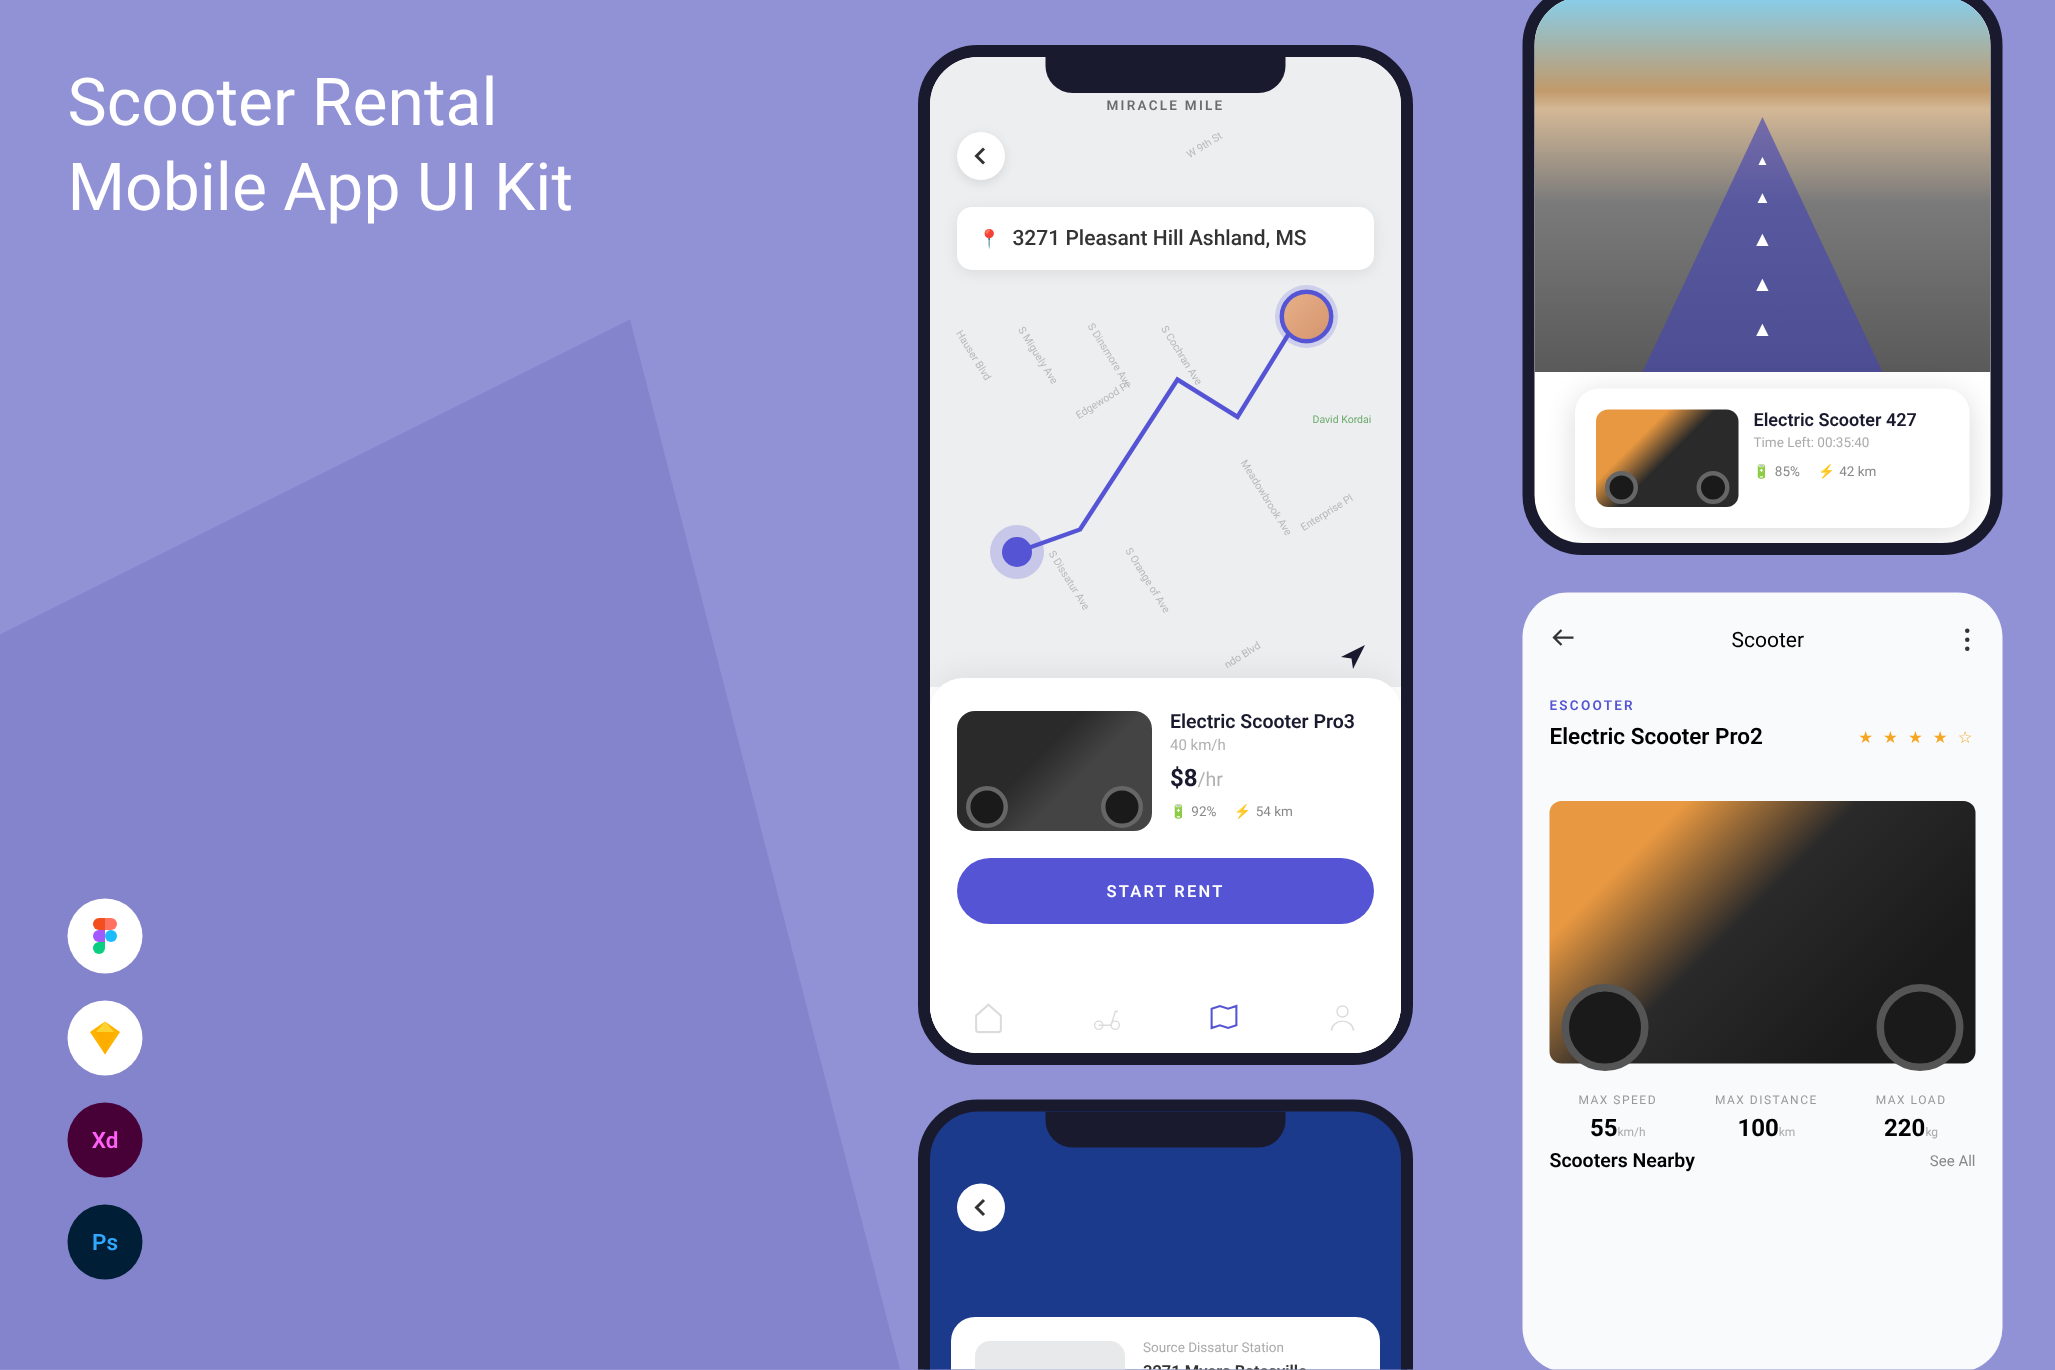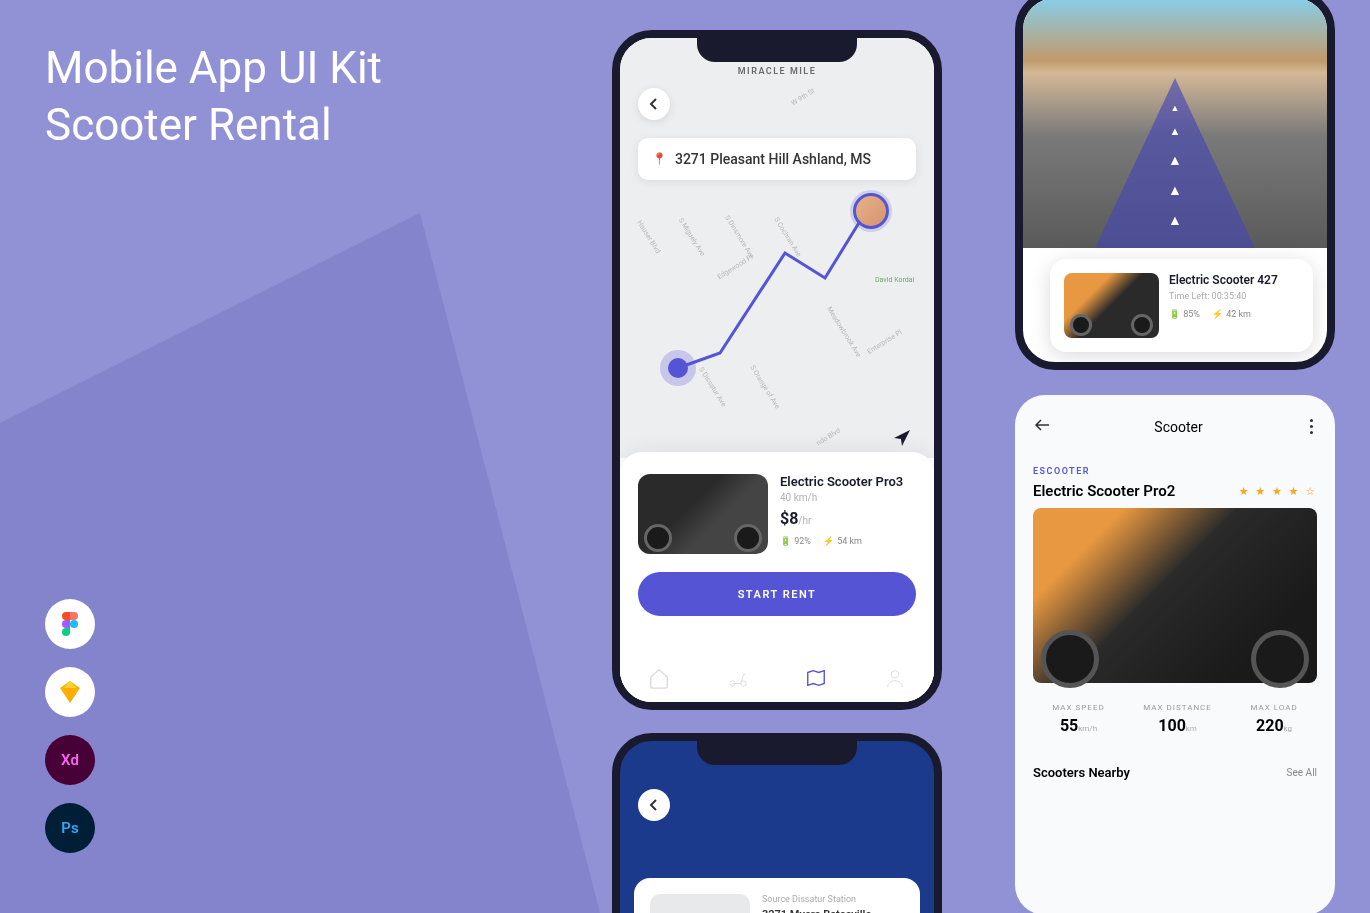--- a/index.html
+++ b/index.html
@@ -24,21 +24,21 @@
 .sheet { position: absolute; bottom: 0; left: 0; right: 0; height: 250px; background: #fff; border-radius: 22px 22px 0 0; padding: 22px 18px 12px; box-shadow: 0 -4px 20px rgba(0,0,0,0.06); }
 .card-row { display: flex; gap: 12px; margin-bottom: 18px; }
 .scooter-img { width: 130px; height: 80px; border-radius: 12px; background: linear-gradient(135deg, #2a2a2a 40%, #444 60%); position: relative; }
 .wheel { position: absolute; bottom: 2px; width: 28px; height: 28px; border-radius: 50%; background: #1a1a1a; border: 3px solid #666; }
 .wheel.front { right: 6px; }
 .wheel.back { left: 6px; }
 .card-info { flex: 1; }
 .scooter-name { font-size: 13px; font-weight: 600; color: #1a1a2e; margin-bottom: 3px; }
 .speed { font-size: 10px; color: #b0b0b0; margin-bottom: 6px; }
 .price { font-size: 16px; font-weight: 700; color: #1a1a2e; }
-.price .unit { font-size: 10px; color: #b0b0b0; font-weight: 400; }
+.price .unit { font-size: 13px; color: #b0b0b0; font-weight: 400; }
 .badges { display: flex; gap: 12px; margin-top: 8px; }
 .badge { font-size: 9px; color: #888; display: flex; align-items: center; gap: 3px; }
 .badge .icn { color: #f5a623; }
 .start-btn { width: 100%; height: 44px; background: #5454d4; border: none; border-radius: 22px; color: #fff; font-size: 11px; font-weight: 600; letter-spacing: 1.5px; cursor: pointer; }
 .bottom-nav { position: absolute; bottom: 0; left: 0; right: 0; height: 48px; display: flex; align-items: center; justify-content: space-around; background: #fff; }
 .nav-icon { width: 22px; height: 22px; opacity: 0.35; }
 .nav-icon.active { opacity: 1; }
 
 .phone2 { position: absolute; top: -10px; right: 35px; width: 320px; height: 380px; background: #fff; border: 8px solid #1a1a2e; border-radius: 40px; overflow: hidden; }
 .road-view { width: 100%; height: 250px; background: linear-gradient(180deg, #87ceeb 0%, #c19a6b 25%, #d4b896 30%, #7a7a7a 55%, #5a5a5a 100%); position: relative; }
@@ -49,28 +49,28 @@
 .nav-info { flex: 1; }
 .nav-title { font-size: 12px; font-weight: 600; color: #1a1a2e; margin-bottom: 4px; }
 .time-left { font-size: 9px; color: #aaa; margin-bottom: 8px; }
 
 .phone3 { position: absolute; top: 395px; right: 35px; width: 320px; height: 520px; background: #f9fafc; border-radius: 30px; padding: 20px 18px; overflow: hidden; }
 .p3-header { display: flex; align-items: center; justify-content: space-between; margin-bottom: 28px; }
 .p3-title { font-size: 14px; font-weight: 400; }
 .more-dots { display: flex; flex-direction: column; gap: 3px; padding: 4px; }
 .more-dots span { width: 3px; height: 3px; background: #333; border-radius: 50%; }
 .category { font-size: 9px; color: #5454d4; font-weight: 600; letter-spacing: 1.5px; margin-bottom: 6px; }
-.p3-name-row { display: flex; justify-content: space-between; align-items: center; margin-bottom: 8px; }
+.p3-name-row { display: flex; justify-content: space-between; align-items: center; margin-bottom: 34px; }
 .p3-name { font-size: 15px; font-weight: 600; }
 .stars { color: #f5a623; font-size: 11px; letter-spacing: 2px; }
 .big-scooter { width: 100%; height: 175px; background: linear-gradient(135deg, #e89840 20%, #2a2a2a 45%, #1a1a1a 80%); border-radius: 8px; position: relative; margin-bottom: 20px; }
 .big-wheel { position: absolute; bottom: -5px; width: 58px; height: 58px; border-radius: 50%; background: #1a1a1a; border: 5px solid #555; }
 .big-wheel.f { right: 8px; }
 .big-wheel.b { left: 8px; }
-.specs { display: flex; justify-content: space-around; margin-bottom: 30px; align-items: flex-end; }
+.specs { display: flex; justify-content: space-around; margin-bottom: 6px; align-items: flex-end; }
 .spec { text-align: center; }
 .spec-label { font-size: 8px; color: #999; letter-spacing: 1px; margin-bottom: 4px; }
 .spec-val { font-size: 16px; font-weight: 700; }
 .spec-unit { font-size: 8px; color: #aaa; }
 .reserve-btn { width: 100%; height: 42px; background: #5454d4; border: none; border-radius: 21px; color: #fff; font-size: 10px; font-weight: 600; letter-spacing: 1.5px; cursor: pointer; margin-bottom: 22px; }
 .nearby-row { display: flex; justify-content: space-between; align-items: center; }
 .nearby-title { font-size: 13px; font-weight: 600; }
 .see-all { font-size: 10px; color: #888; }
 
 .phone4 { position: absolute; bottom: -70px; left: 612px; width: 330px; height: 250px; background: #1b3a8c; border: 8px solid #1a1a2e; border-radius: 40px 40px 0 0; overflow: hidden; }
@@ -80,22 +80,22 @@
 .p4-info { flex: 1; }
 .p4-label { font-size: 9px; color: #aaa; margin-bottom: 4px; }
 .p4-addr { font-size: 11px; font-weight: 600; color: #333; }
 </style>
 </head>
 <body>
 
 <div class="darker-bg"></div>
 
 <div class="title">
+  <div>Scooter Rental</div>
   <div>Mobile App UI Kit</div>
-  <div>Scooter Rental</div>
 </div>
 
 <div class="tool-icons">
   <div class="tool-icon" style="color:#f24e1e">
     <svg width="18" height="26" viewBox="0 0 18 26">
         <circle cx="13" cy="13" r="4" fill="#1abcfe"></circle>
         <path d="M5 1h4v8H5a4 4 0 010-8z" fill="#f24e1e"></path>
         <path d="M9 1h4a4 4 0 010 8H9z" fill="#ff7262"></path>
         <path d="M5 9h4v8H5a4 4 0 010-8z" fill="#a259ff"></path>
         <path d="M5 17h4v4a4 4 0 11-4-4z" fill="#0acf83"></path>

